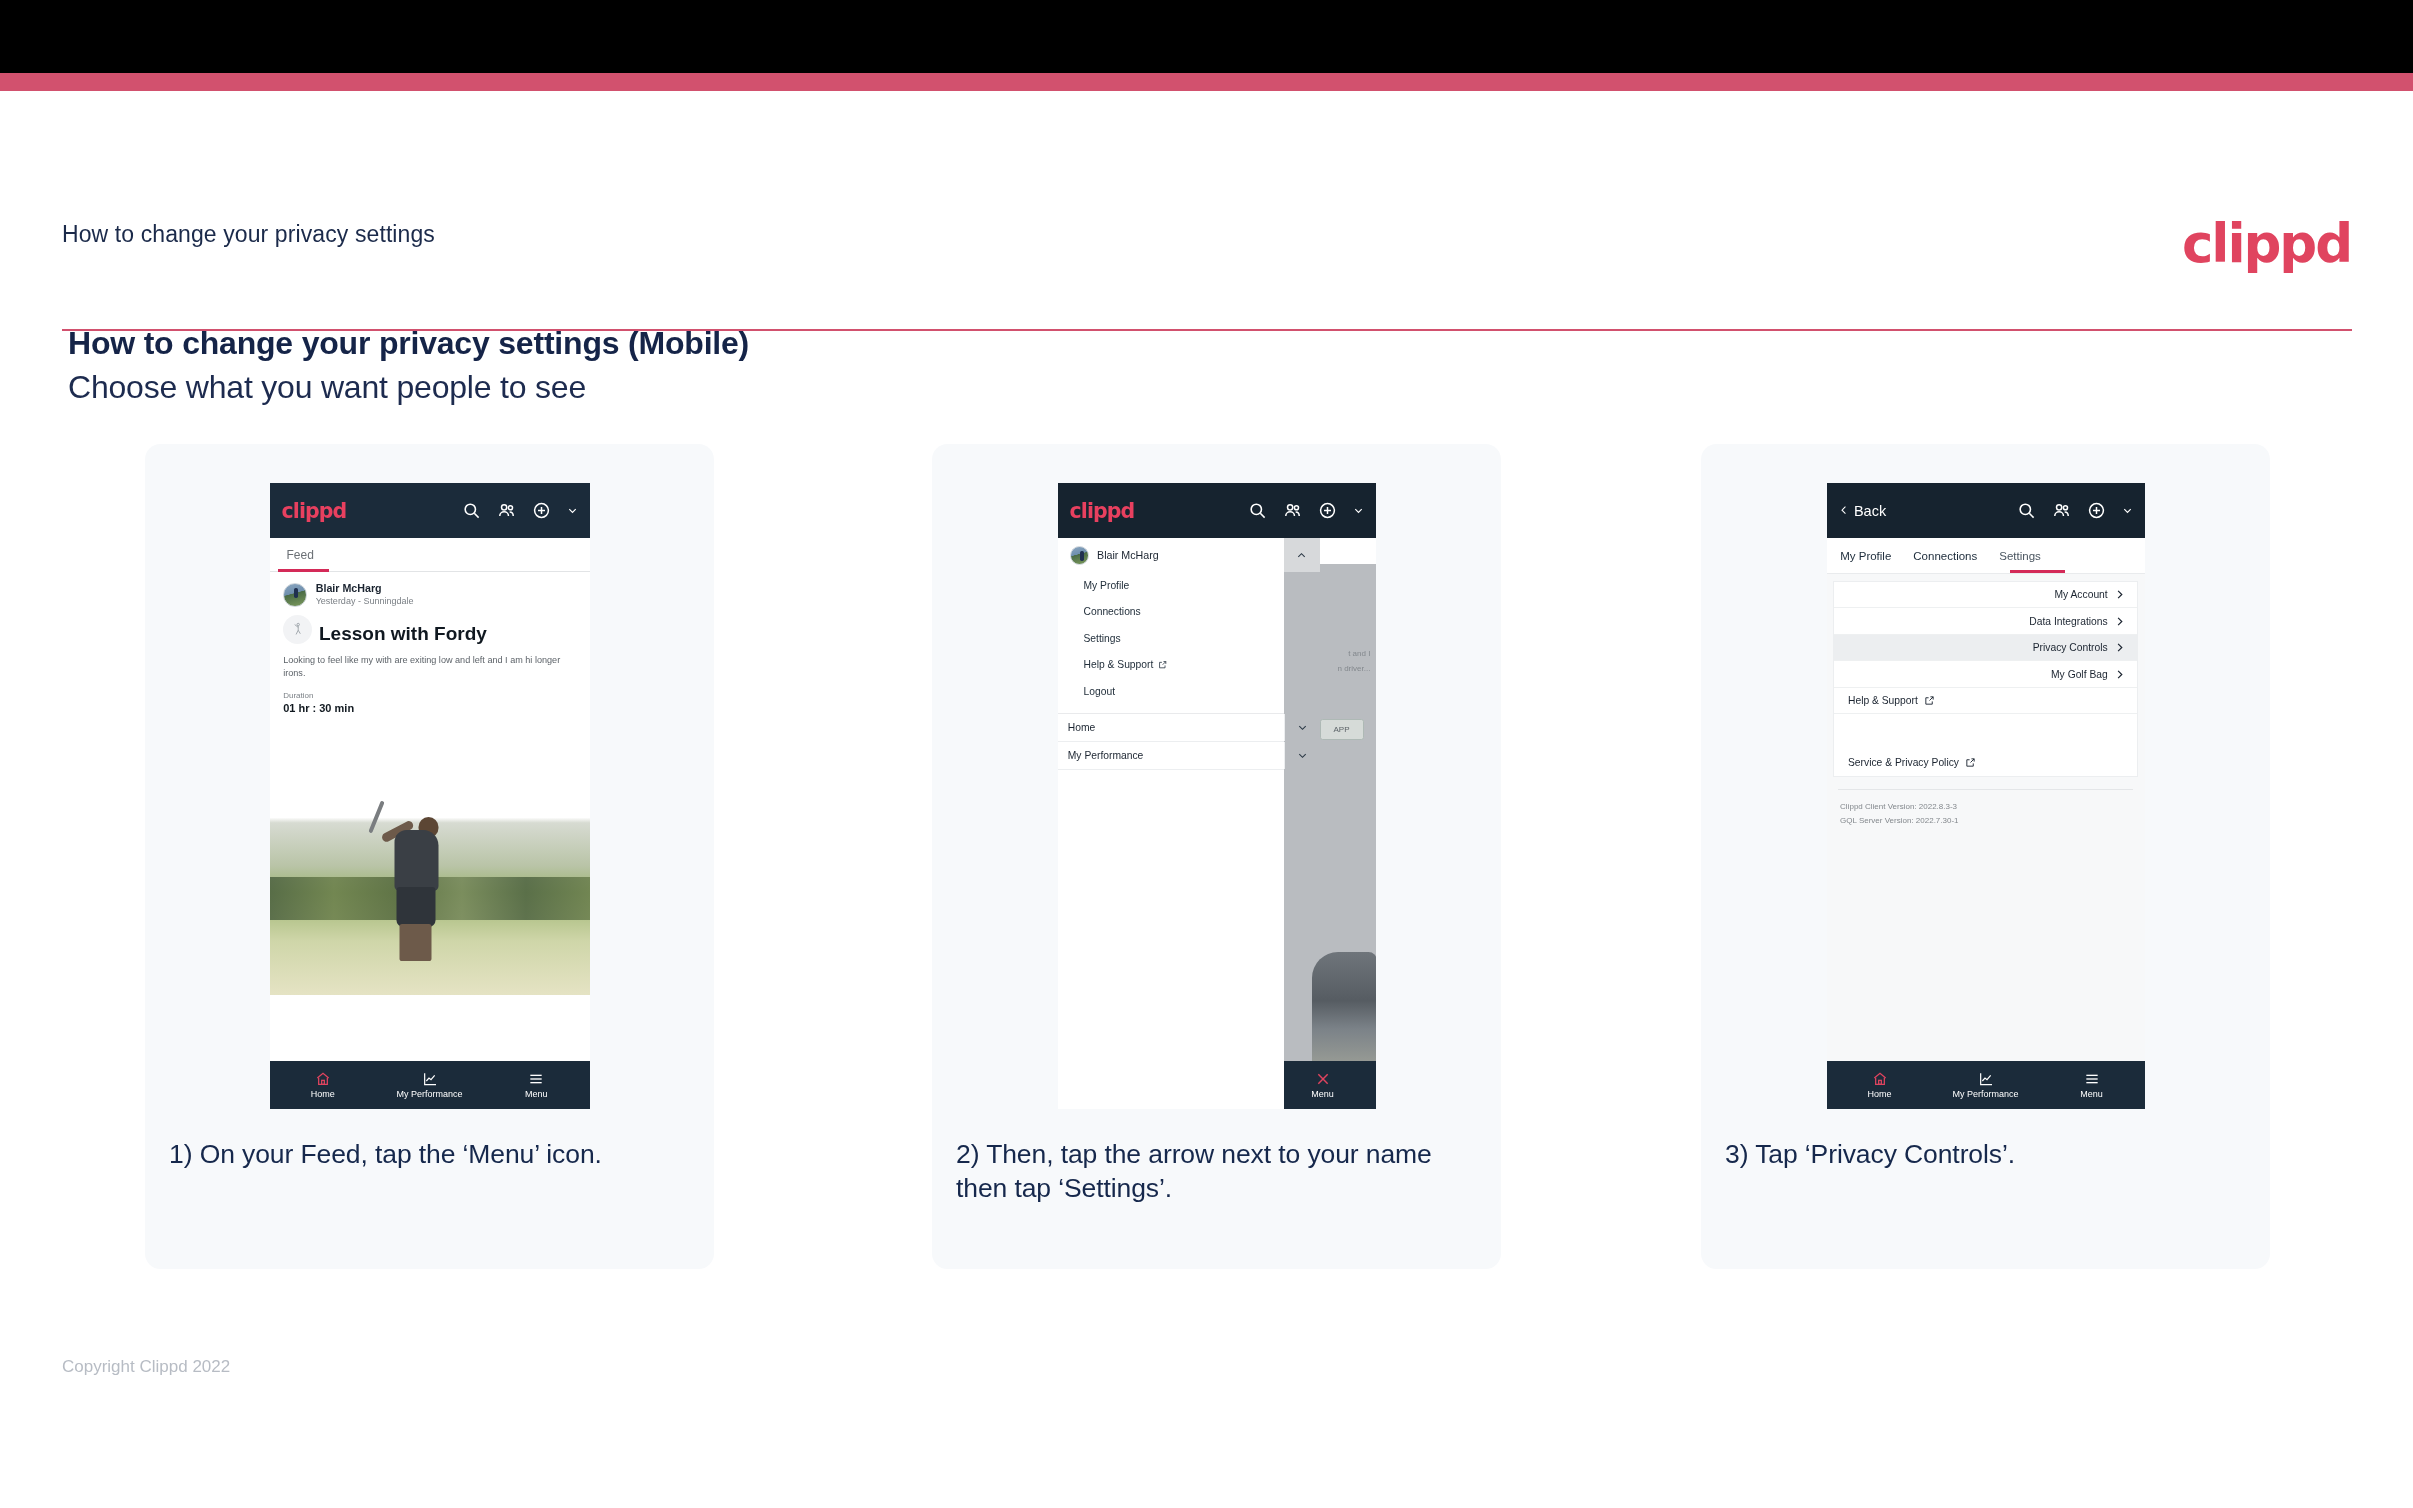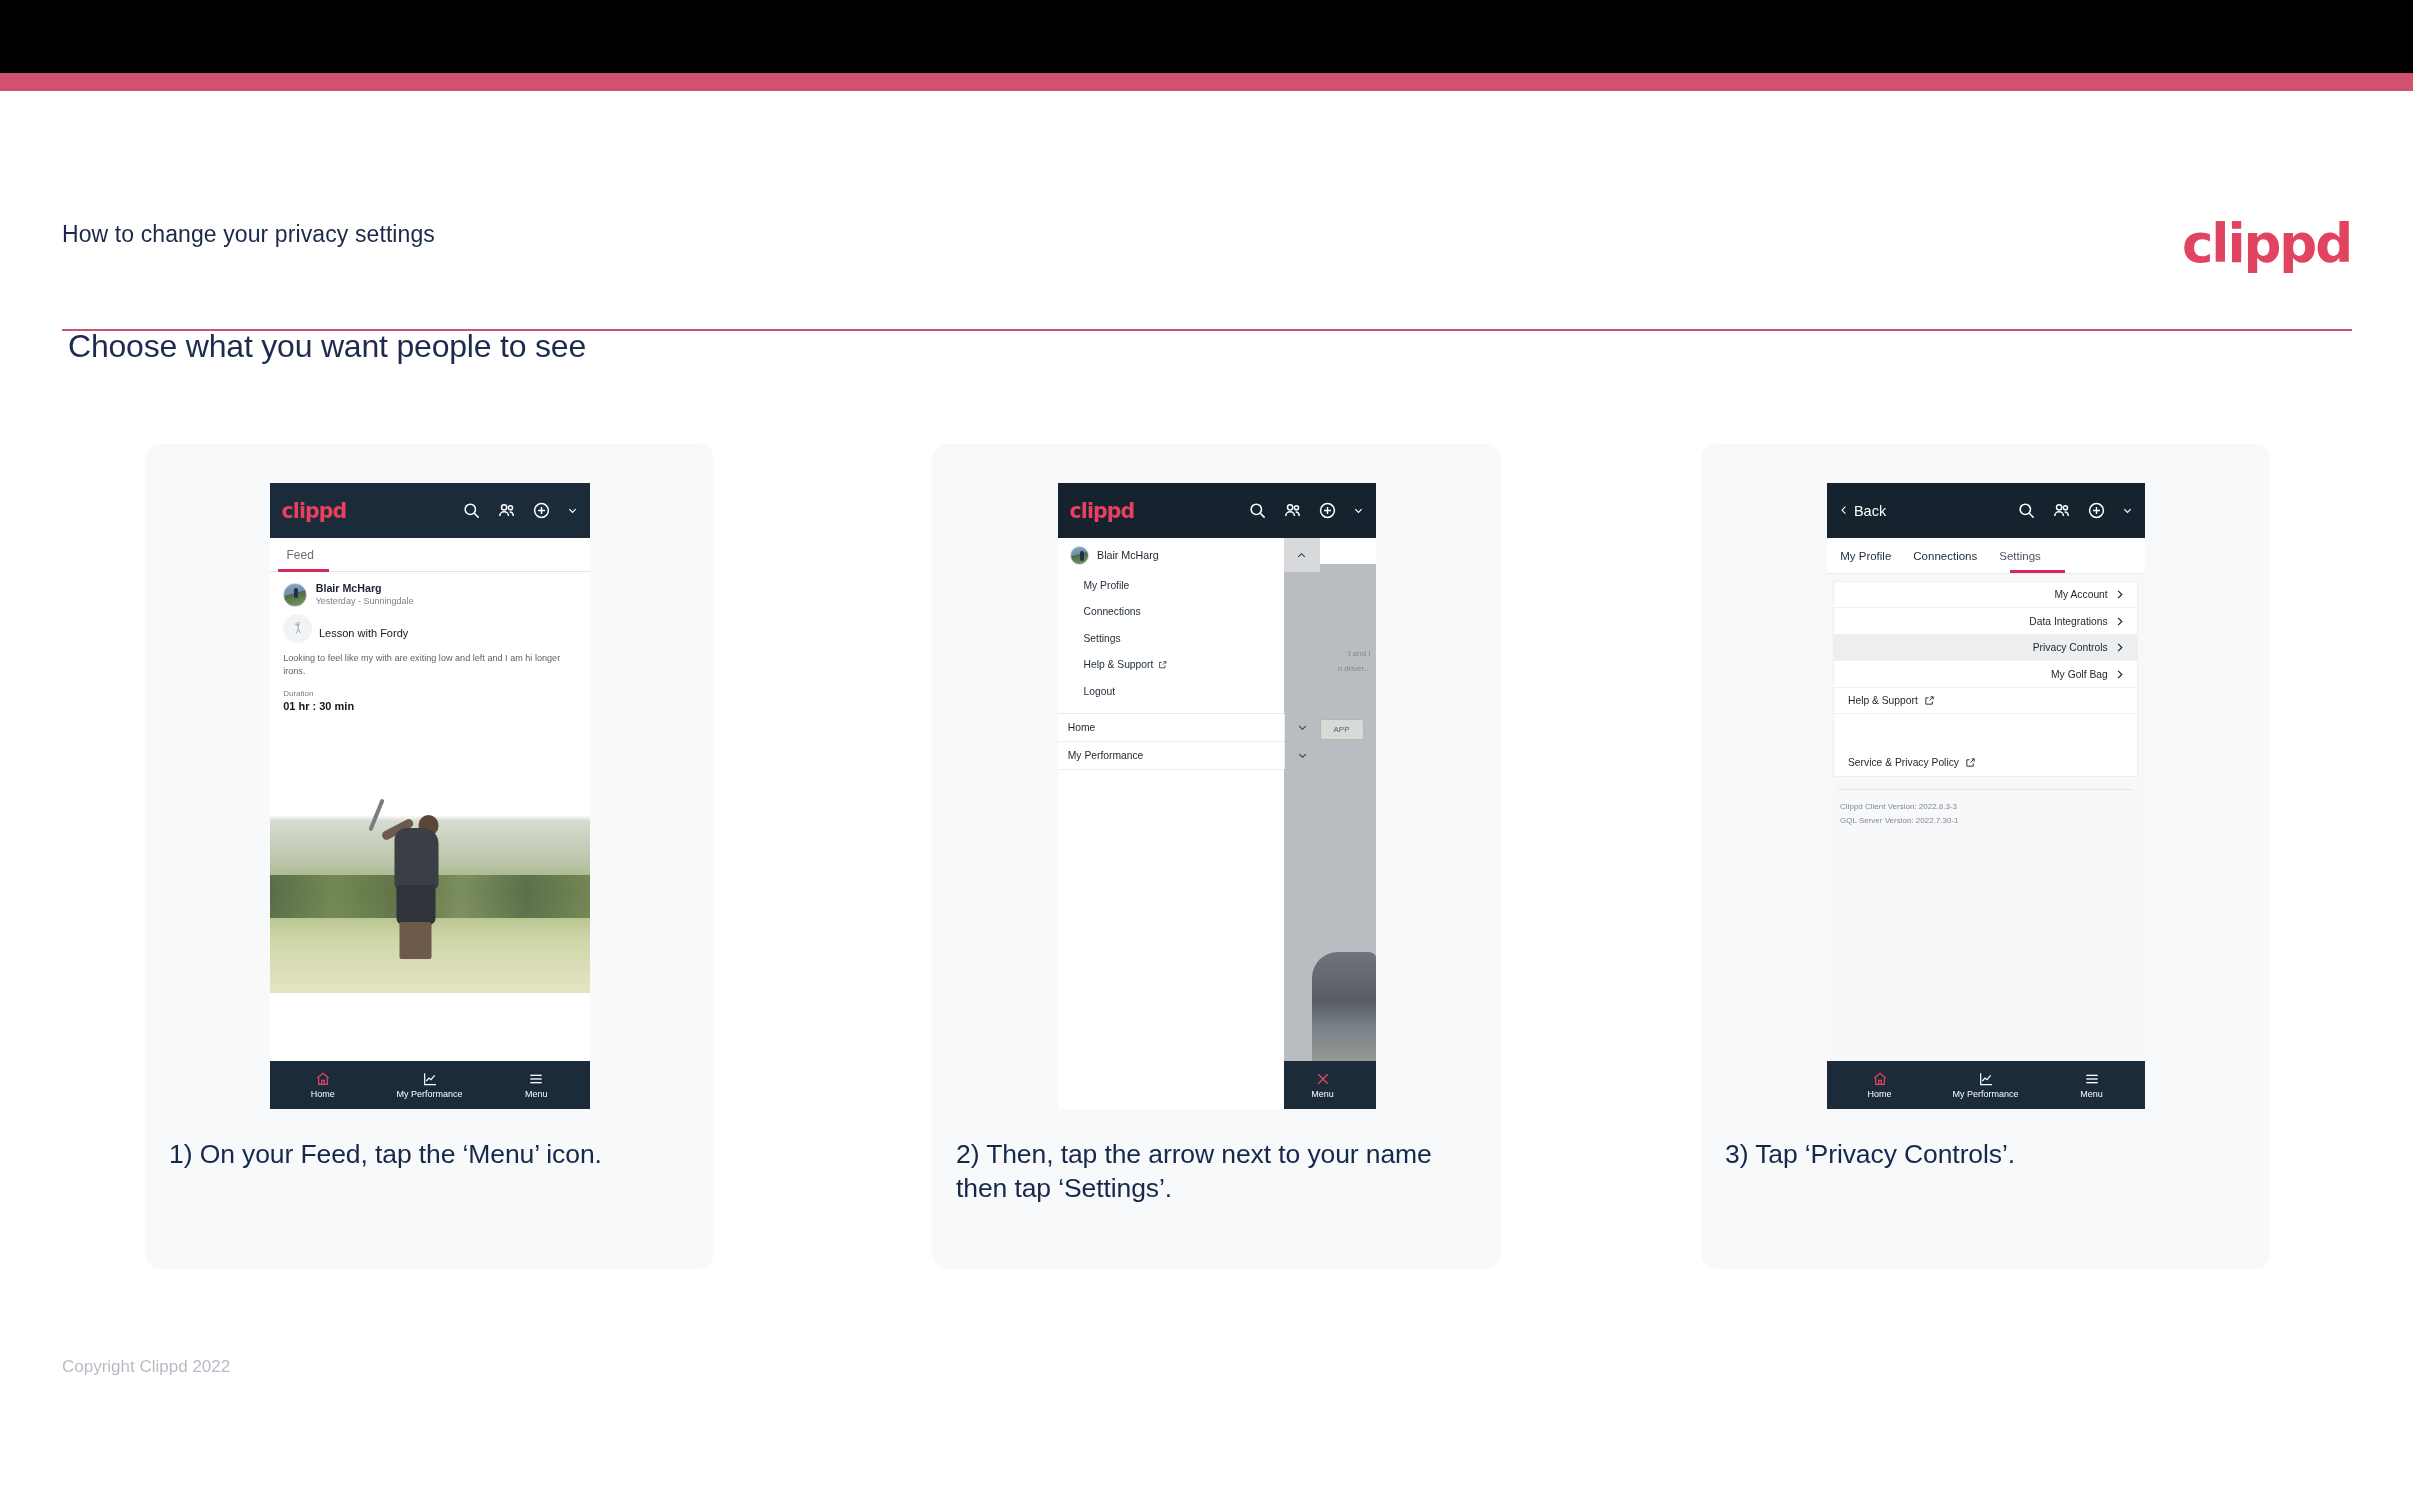--- a/index.html
+++ b/index.html
@@ -112,21 +112,21 @@
     background:#203050; border-radius:1.7px;
   }
   .post-name { font-size:10.7px; font-weight:bold; color:#1b2430; line-height:1.25; }
   .post-meta { font-size:9px; color:#7b8086; line-height:1.3; }
 
   .post-title-row { display:flex; align-items:center; gap:6.8px; margin-top:6.8px; }
   .swing-badge {
     width:29px; height:29px; border-radius:50%; background:#f2f3f5; flex:none;
     display:flex; align-items:center; justify-content:center;
   }
-  .post-title { font-size:11px; font-weight:normal; color:#101820;margin-top:9px; }
+  .post-title { font-size:19px; font-weight:bold; color:#101820;margin-top:9px; }
 
   .post-body { font-size:9.1px; color:#5d6369; line-height:1.5; margin-top:8.5px; }
   .post-dur-label { font-size:8px; color:#7b8086; margin-top:10.3px; }
   .post-dur-value { font-size:11px; font-weight:bold; color:#10181f; margin-top:1.7px; }
 
   
   .photo {
     position:relative; height:269px; margin-top:12px; overflow:hidden;
     background:linear-gradient(180deg,#ffffff 0%,#ffffff 34%,#d7dbd2 36%,#b9c4a7 52%,#9bb26f 62%,#cfd6a9 80%,#e5e3c4 100%);
   }
@@ -255,20 +255,21 @@
 <div class="band-black"></div>
 <div class="band-pink"></div>
 
 <div class="page-header">
   <div class="header-title">How to change your privacy settings</div>
   <div class="brand-logo">clippd</div>
   <div class="header-rule"></div>
 </div>
 
 <div class="title-block">
+  <div class="title-main">How to change your privacy settings (Mobile)</div>
   <div class="title-sub">Choose what you want people to see</div>
 </div>
 
 <div class="cards">
 
   <div class="card c1">
     <div class="phone p1">
 
       <div class="appbar">
         <div class="appbar-logo">clippd</div>

